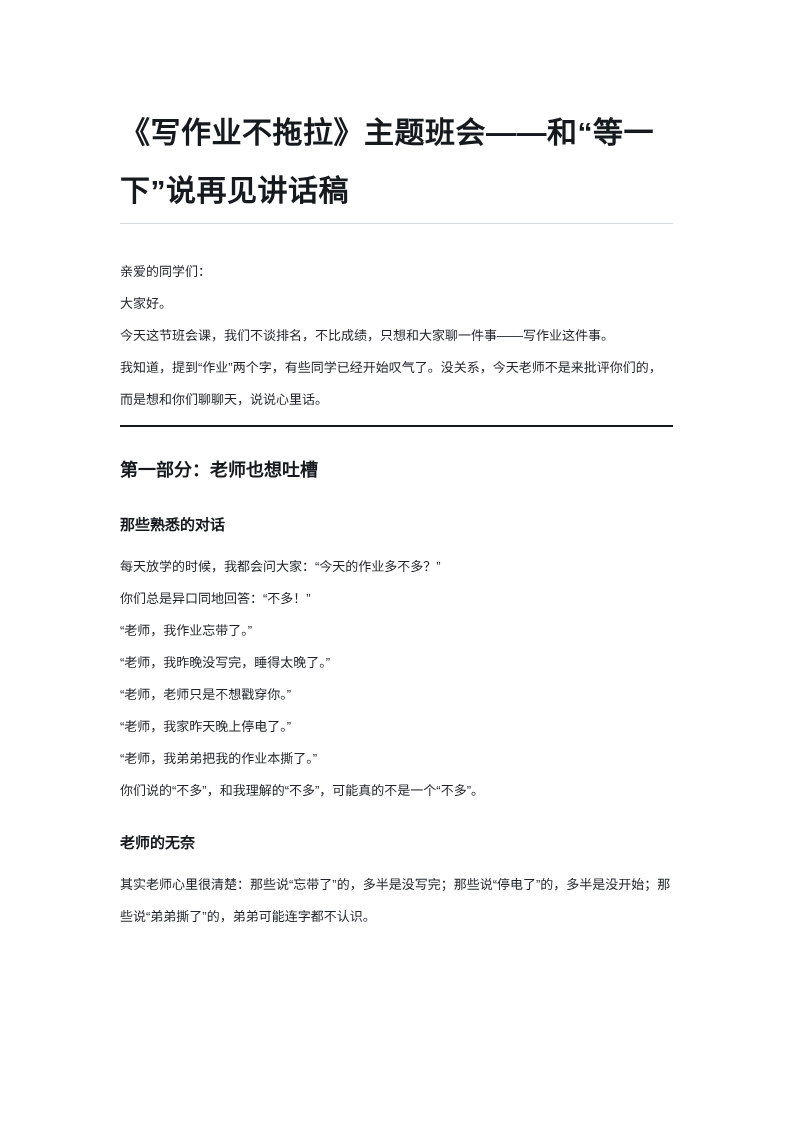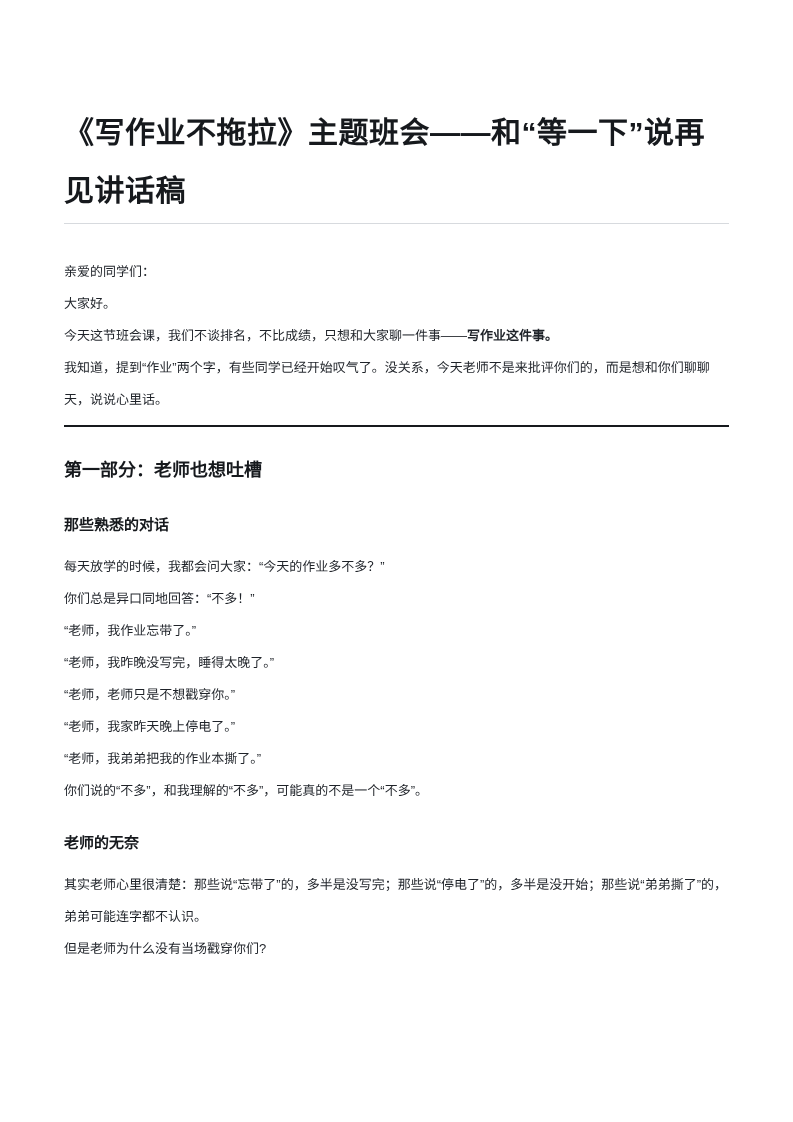--- a/index.html
+++ b/index.html
@@ -18,21 +18,21 @@
     color: var(--text);
     overflow: hidden;
   }
   .page {
     position: relative;
     width: 793px;
     height: 1122px;
     background: var(--page-background);
   }
   .content {
-    padding: 0 64px;
+    padding: 0 120px;
   }
   h1.doc-title {
     margin: 104px 0 3px;
     font-size: 30px;
     line-height: 58px;
     font-weight: 700;
     color: var(--heading);
     letter-spacing: 0.5px;
   }
   hr.divider-light {
@@ -45,21 +45,21 @@
     border-top: 2px solid var(--divider-dark);
     margin: 9px 0 0;
   }
   .intro { margin-top: 32px; }
   p.body-line {
     font-size: 13px;
     line-height: 32px;
     font-weight: 400;
     color: var(--text);
   }
-  p.body-line strong { font-weight: 700; }
+  p.body-line strong { font-weight: 400; }
   h2.section-heading {
     margin: 26px 0 0;
     font-size: 18px;
     line-height: 34px;
     font-weight: 700;
     color: var(--heading);
   }
   h3.sub-heading {
     margin: 24px 0 12px;
     font-size: 15px;
@@ -100,17 +100,16 @@
       <p class="body-line">“老师，老师只是不想戳穿你。”</p>
       <p class="body-line">“老师，我家昨天晚上停电了。”</p>
       <p class="body-line">“老师，我弟弟把我的作业本撕了。”</p>
       <p class="body-line">你们说的“不多”，和我理解的“不多”，可能真的不是一个“不多”。</p>
     </div>
 
     <h3 class="sub-heading second">老师的无奈</h3>
 
     <div>
       <p class="body-line">其实老师心里很清楚：那些说“忘带了”的，多半是没写完；那些说“停电了”的，多半是没开始；那些说“弟弟撕了”的，弟弟可能连字都不认识。</p>
-      <p class="body-line">但是老师为什么没有当场戳穿你们?</p>
     </div>
 
   </div>
 </div>
 
 </body></html>

